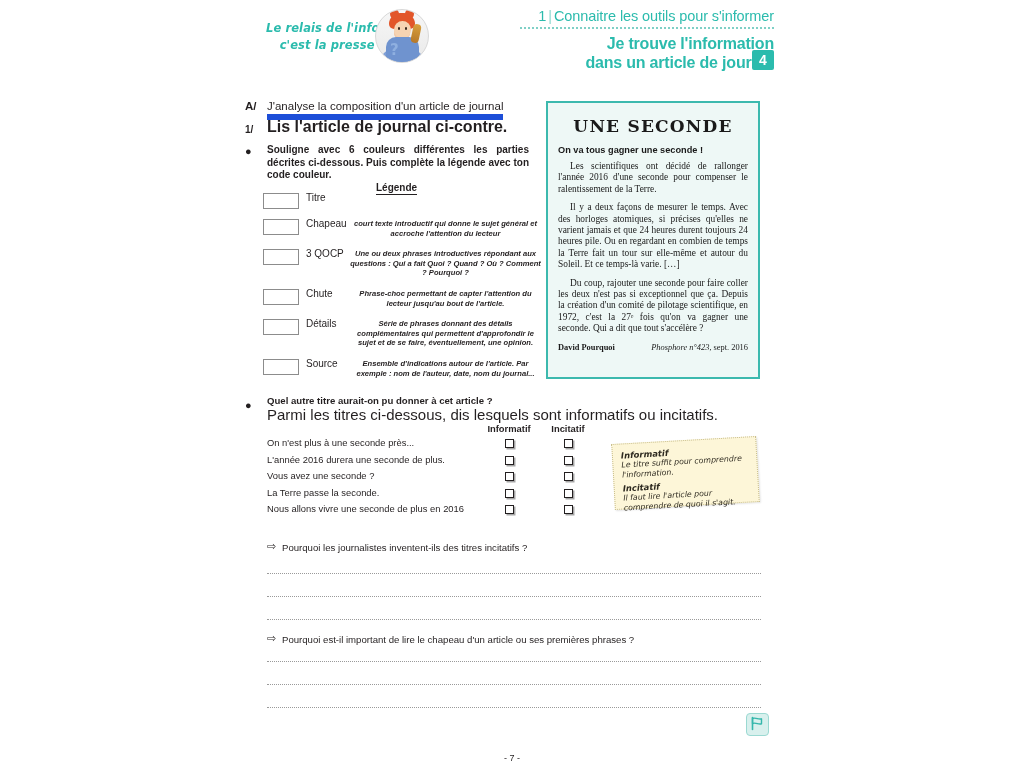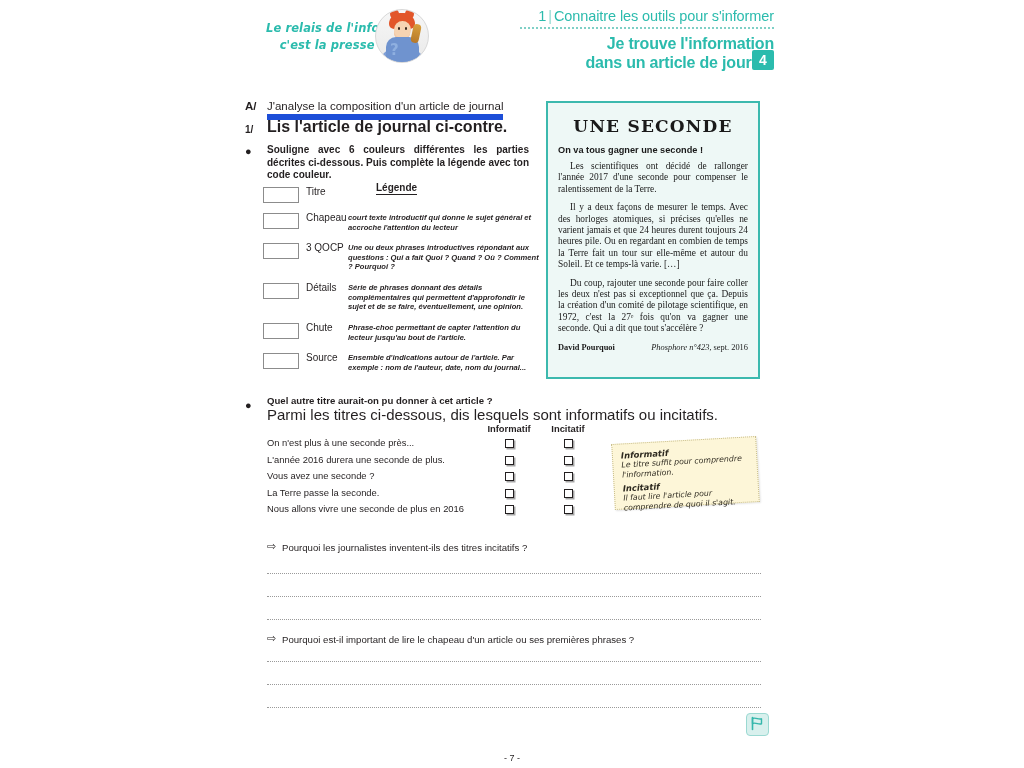--- a/index.html
+++ b/index.html
@@ -208,22 +208,23 @@
     position: absolute;
     left: 376px; top: 182px;
     font-size: 10px;
     font-weight: bold;
     border-bottom: 1px solid #231f20;
     padding-bottom: 1px;
   }
 
   .legend {
     position: absolute;
-    left: 263px; top: 187px;
+    left: 263px; top: 193px;
     width: 280px;
+    text-align: center;
   }
   .legend-row {
     position: relative;
     margin-bottom: 6px;
     min-height: 18px;
   }
   .legend-box {
     position: absolute;
     left: 0; top: 0;
     width: 34px; height: 14px;
@@ -475,41 +476,41 @@
     <div class="legend-row" style="min-height:24px">
       <span class="legend-box"></span>
       <span class="legend-name">Chapeau</span>
       <span class="legend-desc">court texte introductif qui donne le sujet général et accroche l'attention du lecteur</span>
     </div>
     <div class="legend-row" style="min-height:34px">
       <span class="legend-box"></span>
       <span class="legend-name">3 QOCP</span>
       <span class="legend-desc">Une ou deux phrases introductives répondant aux questions : Qui a fait Quoi ? Quand ? Où ? Comment ? Pourquoi ?</span>
     </div>
+    <div class="legend-row" style="min-height:24px">
+      <span class="legend-box"></span>
+      <span class="legend-name">Chute</span>
+      <span class="legend-desc">Phrase-choc permettant de capter l'attention du lecteur jusqu'au bout de l'article.</span>
+    </div>
     <div class="legend-row" style="min-height:34px">
       <span class="legend-box"></span>
       <span class="legend-name">Détails</span>
       <span class="legend-desc">Série de phrases donnant des détails complémentaires qui permettent d'approfondir le sujet et de se faire, éventuellement, une opinion.</span>
     </div>
     <div class="legend-row" style="min-height:24px">
       <span class="legend-box"></span>
-      <span class="legend-name">Chute</span>
-      <span class="legend-desc">Phrase-choc permettant de capter l'attention du lecteur jusqu'au bout de l'article.</span>
-    </div>
-    <div class="legend-row" style="min-height:24px">
-      <span class="legend-box"></span>
       <span class="legend-name">Source</span>
       <span class="legend-desc">Ensemble d'indications autour de l'article. Par exemple : nom de l'auteur, date, nom du journal...</span>
     </div>
   </div>
 
   <div class="article">
     <div class="article-title">UNE SECONDE</div>
     <div class="article-lead">On va tous gagner une seconde !</div>
-    <p class="article-p">Les scientifiques ont décidé de rallonger l'année 2017 d'une seconde pour compenser le ralentissement de la Terre.</p>
+    <p class="article-p">Les scientifiques ont décidé de rallonger l'année 2016 d'une seconde pour compenser le ralentissement de la Terre.</p>
     <p class="article-p">Il y a deux façons de mesurer le temps. Avec des horloges atomiques, si précises qu'elles ne varient jamais et que 24 heures durent toujours 24 heures pile. Ou en regardant en combien de temps la Terre fait un tour sur elle-même et autour du Soleil. Et ce temps-là varie. […]</p>
     <p class="article-p">Du coup, rajouter une seconde pour faire coller les deux n'est pas si exceptionnel que ça. Depuis la création d'un comité de pilotage scientifique, en 1972, c'est la 27ᵉ fois qu'on va gagner une seconde. Qui a dit que tout s'accélère ?</p>
     <div class="article-credit">
       <span class="credit-author">David Pourquoi</span>
       <span class="credit-src"><em>Phosphore n°423</em><span>, sept. 2016</span></span>
     </div>
   </div>
 
   <div class="bullet2">●</div>
   <div class="q2-title">Quel autre titre aurait-on pu donner à cet article ?</div>

